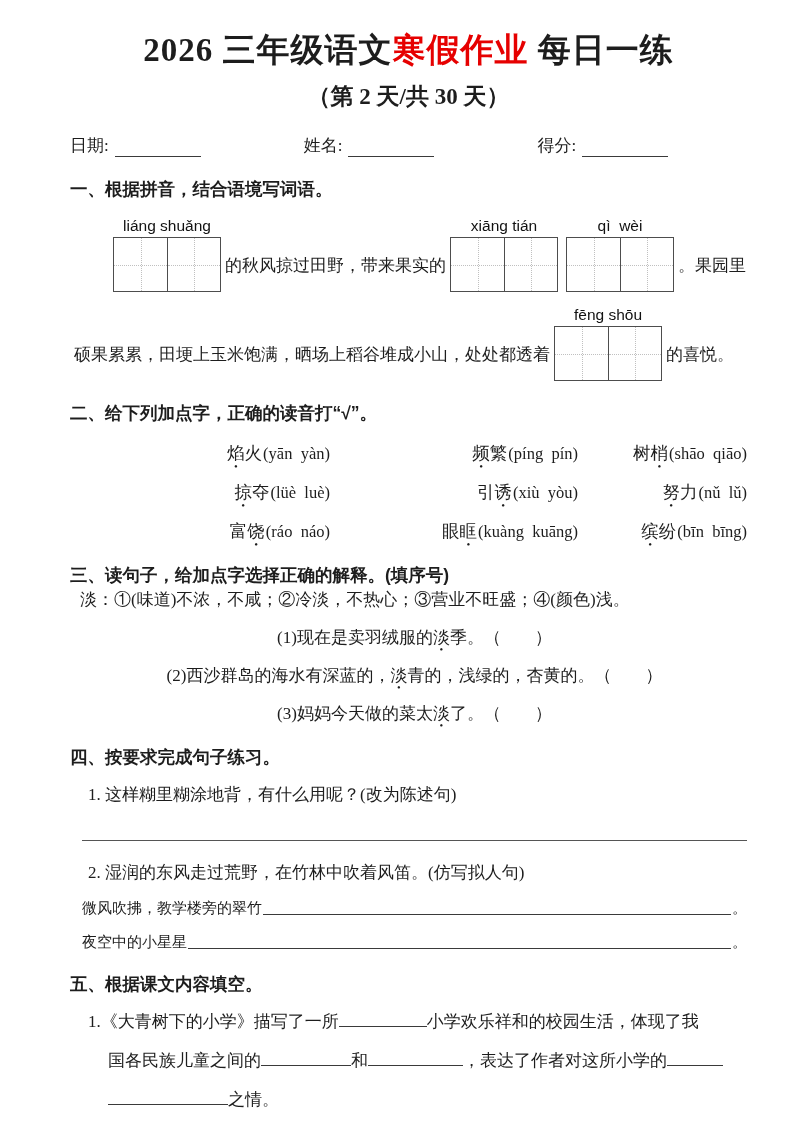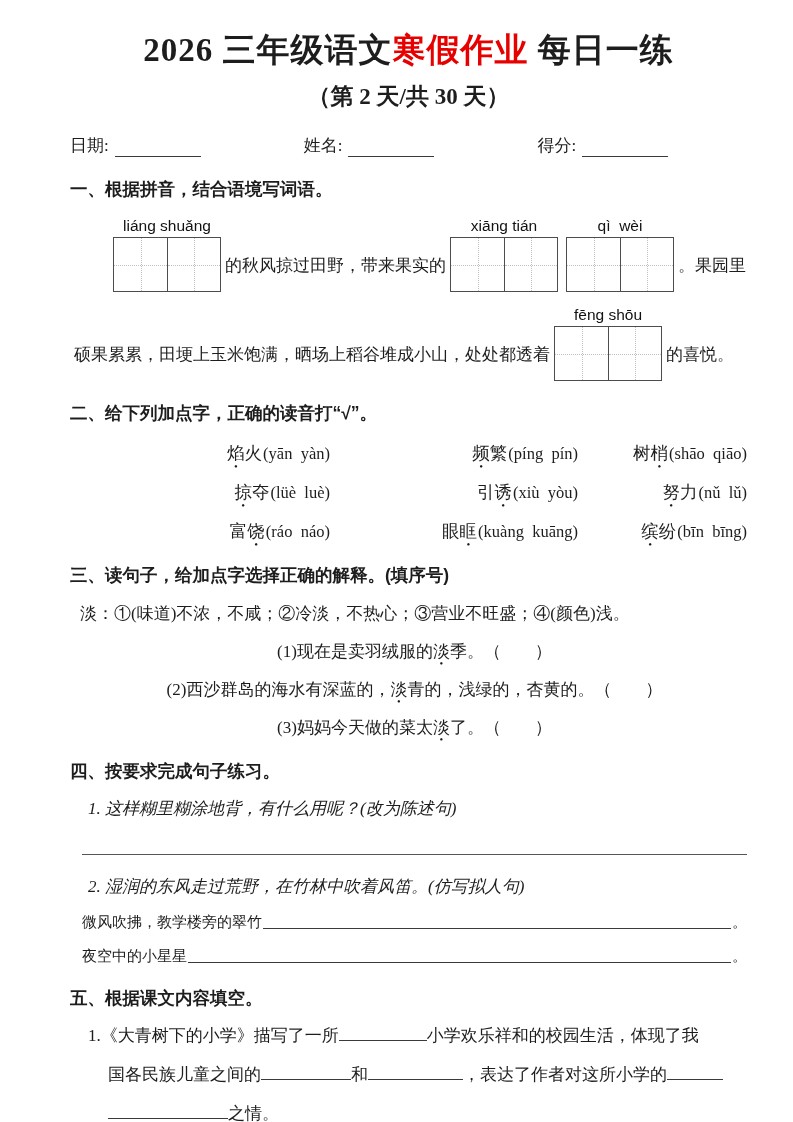--- a/index.html
+++ b/index.html
@@ -39,25 +39,25 @@
   .cell::before { content:""; position:absolute; left:0; right:0; top:50%; border-top:1px dotted #c0c0c0; }
   .cell::after  { content:""; position:absolute; top:0; bottom:0; left:50%; border-left:1px dotted #c0c0c0; }
   .s1t { font-size:17px; margin:0 4px 15px 4px; white-space:nowrap; }
 
   
   .s2-grid { display:grid; grid-template-columns:232px 248px auto; row-gap:15px;
              margin:16px 0 0 28px; font-size:17.5px;text-align:right; }
   .p-item .py { font-size:16.5px; white-space:pre; margin-left:1px; }
 
   
-  .s3-defs { font-size:17px; margin:15px 0 0 10px; }
+  .s3-defs { font-size:17px; margin:1px 0 0 10px; }
   .s3-sentence { font-size:17px; margin:15px 0 0 12px;text-align:center; }
 
   
-  .s4-q { font-size:17px; margin:14px 0 0 18px;font-style:italic; }
+  .s4-q { font-size:17px; margin:14px 0 0 18px; }
   .s4-answer-line { border-bottom:1.4px solid #555; margin:34px 0 6px 12px; }
   .s4-fill-row { display:flex; align-items:flex-end; font-size:15px; margin:15px 0 0 12px; }
   .s4-fill-row .fill { flex:1; border-bottom:1.2px solid #3a3a3a; height:0.85em; align-self:flex-end; margin:0 1px 3px 1px; }
 
   
   .s5-line { font-size:17px; margin-top:14px; line-height:1.45; }
   .ind-num { margin-left:18px; }
   .ind-wrap { margin-left:38px; }
 </style>
 </head>

